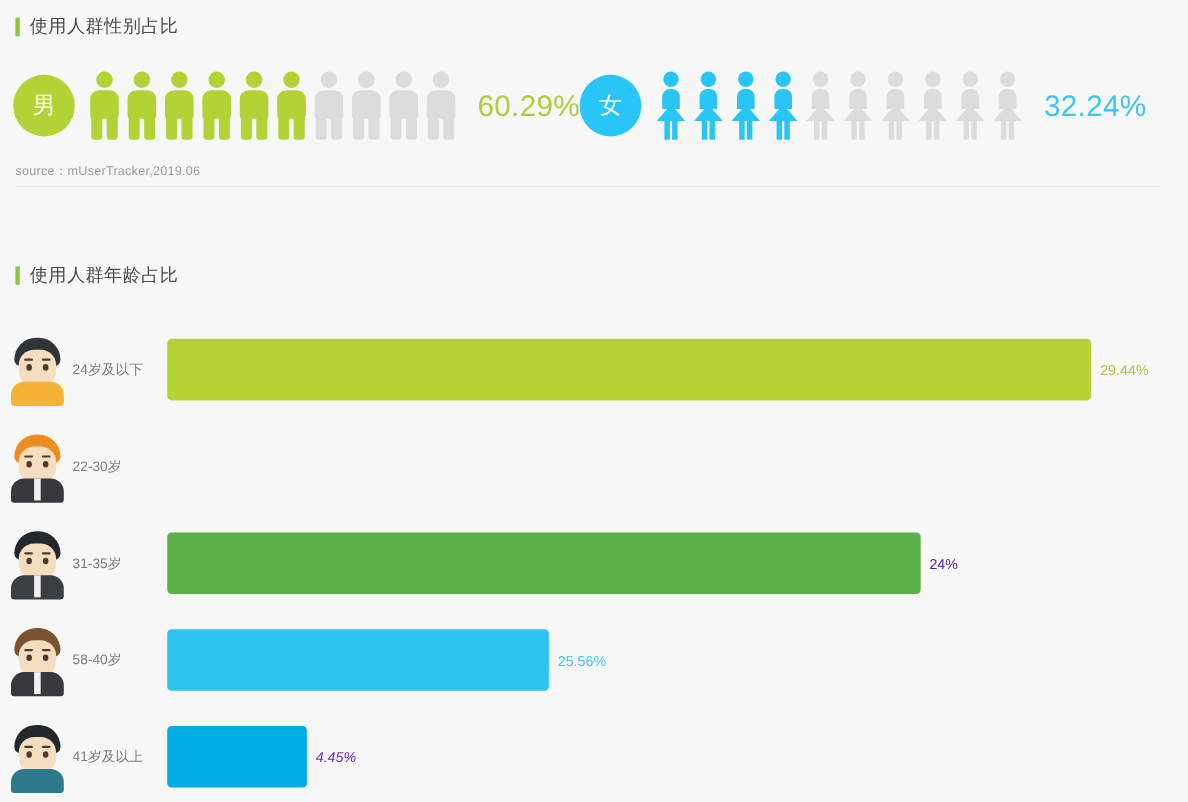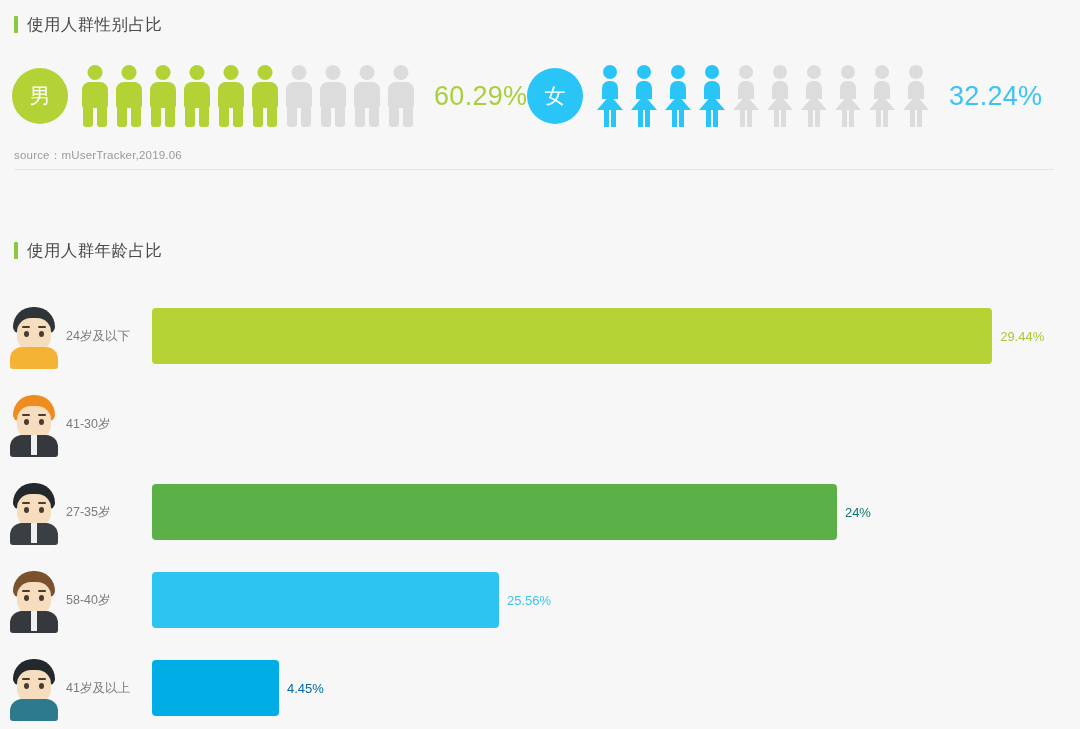--- a/index.html
+++ b/index.html
@@ -450,37 +450,37 @@
       <div class="avatar">
         <span class="av-hair" style="background:#ef8c20"></span>
         <span class="av-face"></span>
         <span class="av-brow av-brow-l"></span>
         <span class="av-brow av-brow-r"></span>
         <span class="av-eye av-eye-l"></span>
         <span class="av-eye av-eye-r"></span>
         <span class="av-body" style="background:#35383c"></span>
         <span class="av-collar"></span>
       </div>
-      <div class="age-label">41-30岁</div>
+      <div class="age-label">22-30岁</div>
     </div>
     <div class="age-row">
       <div class="avatar">
         <span class="av-hair" style="background:#23282c"></span>
         <span class="av-face"></span>
         <span class="av-brow av-brow-l"></span>
         <span class="av-brow av-brow-r"></span>
         <span class="av-eye av-eye-l"></span>
         <span class="av-eye av-eye-r"></span>
         <span class="av-body" style="background:#3a3f44"></span>
         <span class="av-collar"></span>
       </div>
-      <div class="age-label">27-35岁</div>
+      <div class="age-label">31-35岁</div>
       <div class="bar-area">
         <div class="bar" style="width: 684.913px; background: rgb(91, 176, 72);"></div>
-        <div class="bar-value" style="color: #0f766e;">24%</div>
+        <div class="bar-value" style="color: #4c1d95;">24%</div>
       </div>
     </div>
     <div class="age-row">
       <div class="avatar">
         <span class="av-hair" style="background:#7a5230"></span>
         <span class="av-face"></span>
         <span class="av-brow av-brow-l"></span>
         <span class="av-brow av-brow-r"></span>
         <span class="av-eye av-eye-l"></span>
         <span class="av-eye av-eye-r"></span>
@@ -499,16 +499,16 @@
         <span class="av-face"></span>
         <span class="av-brow av-brow-l"></span>
         <span class="av-brow av-brow-r"></span>
         <span class="av-eye av-eye-l"></span>
         <span class="av-eye av-eye-r"></span>
         <span class="av-body" style="background:#2c7a8c"></span>
       </div>
       <div class="age-label">41岁及以上</div>
       <div class="bar-area">
         <div class="bar" style="width: 126.994px; background: rgb(0, 173, 229);"></div>
-        <div class="bar-value" style="color: #0369a1;">4.45%</div>
+        <div class="bar-value" style="color: #6d28d9; font-style: italic;">4.45%</div>
       </div>
     </div>
   </div>
 
 </body></html>

